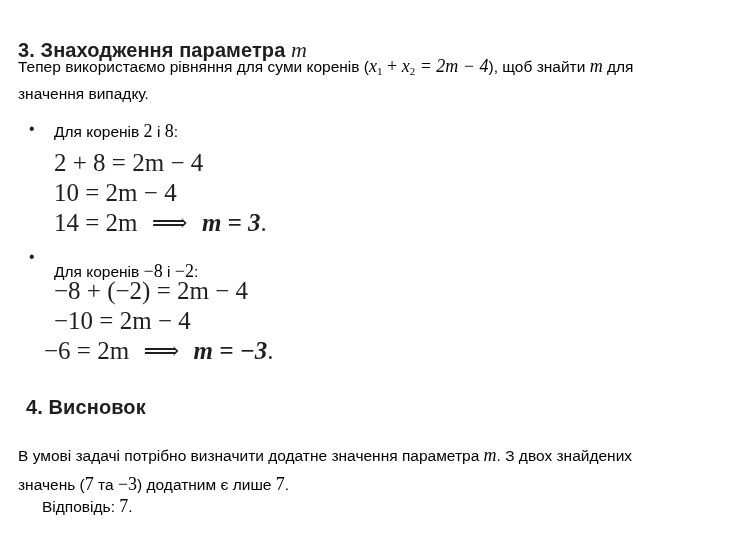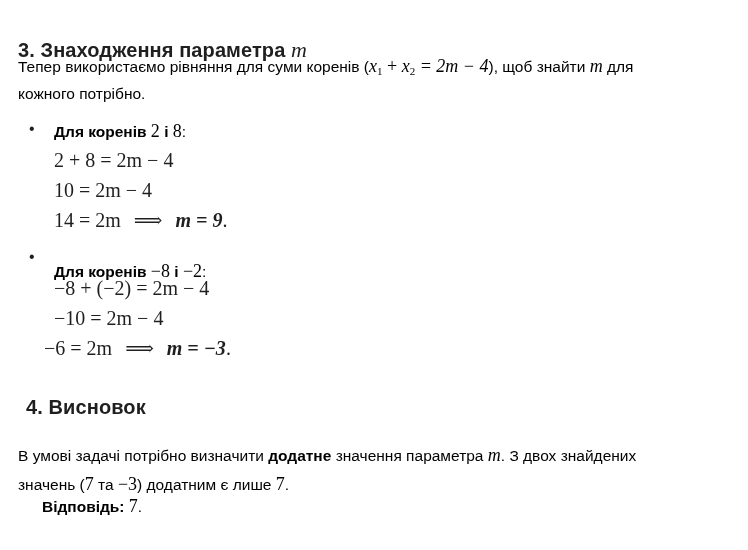--- a/index.html
+++ b/index.html
@@ -19,31 +19,31 @@
     .h {
       font-weight: bold;
       font-size: 20px;
       color: #1f1f1f;
       letter-spacing: 0.1px;
     }
     .p {
       font-size: 15.5px;
       color: #000000;
     }
-    .b { font-weight: bold; }
+    .b { font-weight: normal; }
     .m {
       font-family: "Liberation Serif", "DejaVu Serif", serif;
       font-style: italic;
     }
     .mr {
       font-family: "Liberation Serif", "DejaVu Serif", serif;
     }
     .math {
       font-family: "Liberation Serif", "DejaVu Serif", serif;
-      font-size: 20px;
+      font-size: 25px;
       color: #1f1f1f;
     }
     .mb { font-weight: bold; font-style: italic; }
     .bullet {
       font-size: 16px;
       color: #1f1f1f;
     }
     .hm {
       font-family: "Liberation Serif", "DejaVu Serif", serif;
       font-style: italic;
@@ -56,35 +56,35 @@
 <body>
 
 <div class="abs h" style="left:18px; top:5px;margin-top:32px;">
   <span>3. Знаходження параметра</span>
   <span class="hm">m</span>
 </div>
 
 <div class="abs p" style="left:18px; top:56px;">
   <span>Тепер використаємо рівняння для суми коренів (</span><span class="m" style="font-size:18px;">x</span><sub class="mr">1</sub><span class="mr" style="font-size:18px;"> + </span><span class="m" style="font-size:18px;">x</span><sub class="mr">2</sub><span class="m" style="font-size:18px;"> = 2m − 4</span><span>), щоб знайти </span><span class="m" style="font-size:18px;">m</span><span> для</span>
 </div>
-<div class="abs p" style="left:18px; top:85px;">кожного потрібно.</div>
+<div class="abs p" style="left:18px; top:85px;">значення випадку.</div>
 
 <div class="abs bullet" style="left:29px; top:120px;">•</div>
 <div class="abs p" style="left:54px; top:121px;">
   <span class="b">Для коренів</span>
   <span class="mr" style="font-size:18px;">2</span>
   <span class="b">і</span>
   <span class="mr" style="font-size:18px;">8</span><span>:</span>
 </div>
 <div class="abs math" style="left:54px; top:149px;">2 + 8 = 2m − 4</div>
 <div class="abs math" style="left:54px; top:179px;">10 = 2m − 4</div>
 <div class="abs math" style="left:54px; top:208px;">
   <span>14 = 2m</span>
   <span style="margin:0 8px;">⟹</span>
-  <span class="mb">m = 9</span><span>.</span>
+  <span class="mb">m = 3</span><span>.</span>
 </div>
 
 <div class="abs bullet" style="left:29px; top:248px;">•</div>
 <div class="abs p" style="left:54px; top:249px;margin-top:12px;">
   <span class="b">Для коренів</span>
   <span class="mr" style="font-size:18px;">−8</span>
   <span class="b">і</span>
   <span class="mr" style="font-size:18px;">−2</span><span>:</span>
 </div>
 <div class="abs math" style="left:54px; top:277px;">−8 + (−2) = 2m − 4</div>

